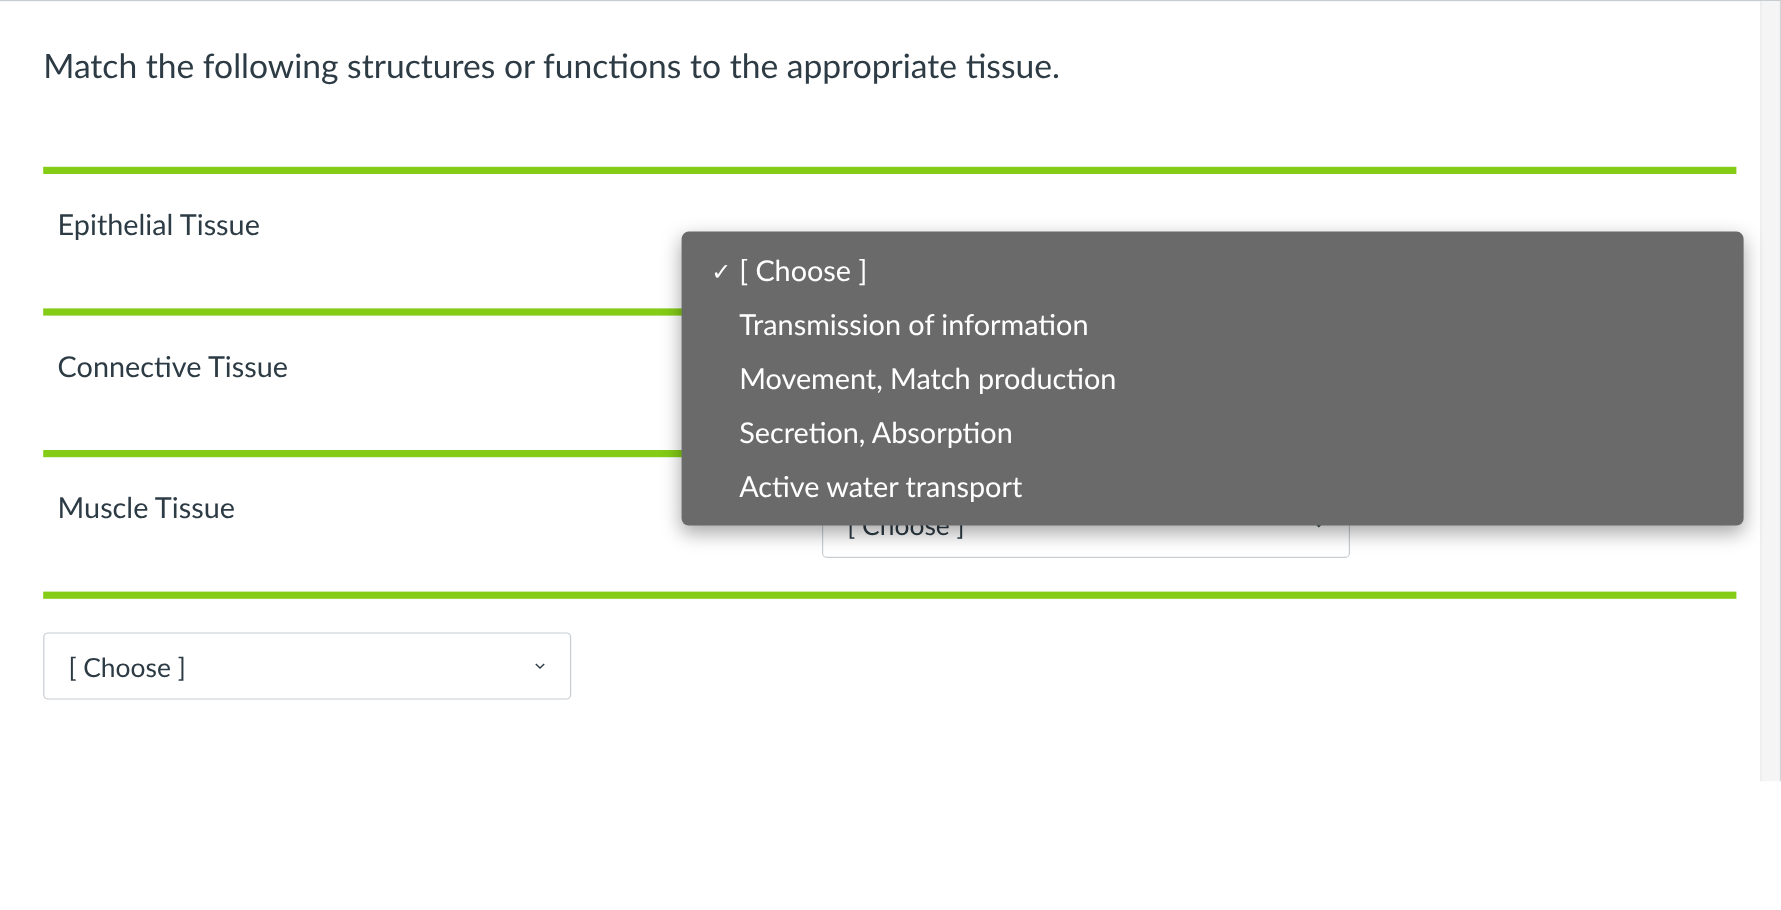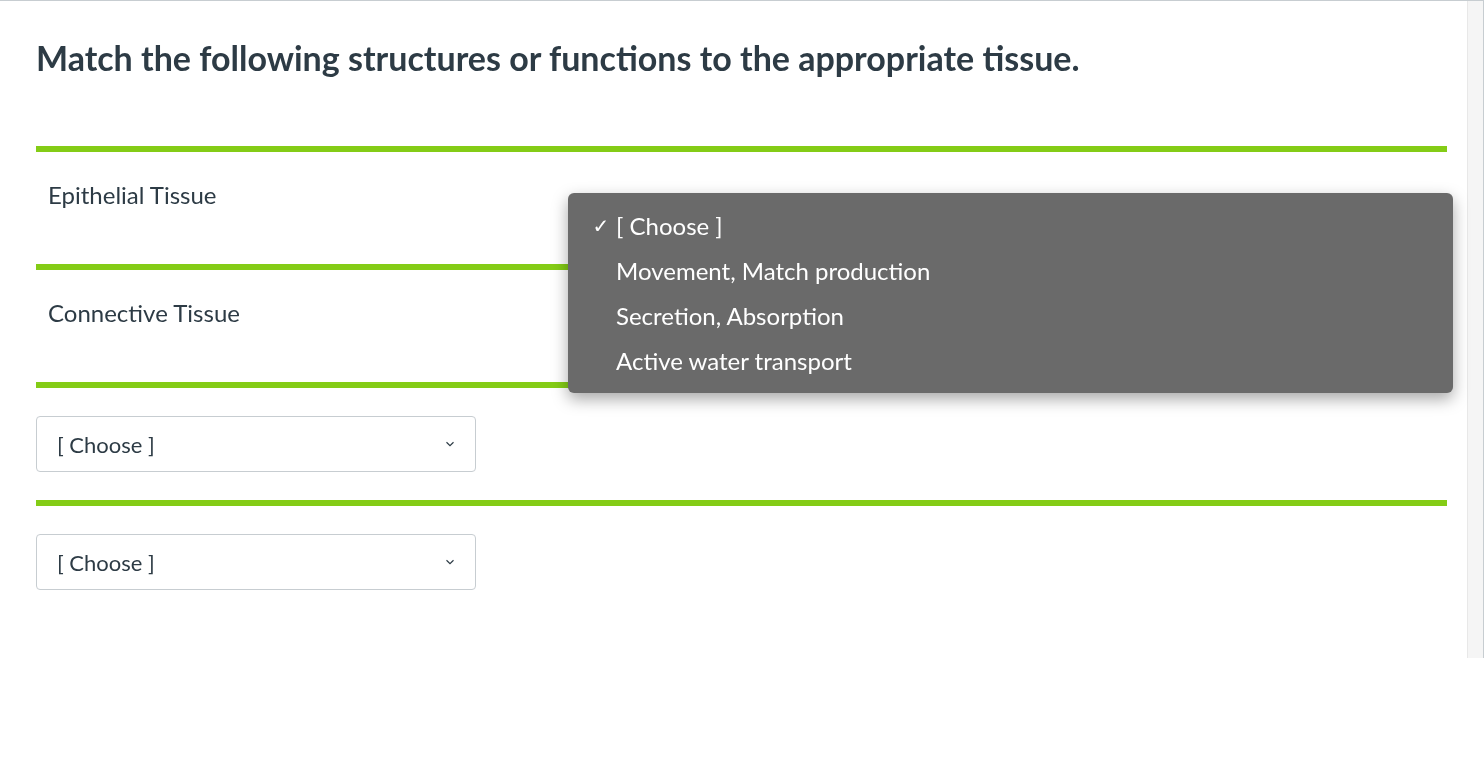--- a/index.html
+++ b/index.html
@@ -16,23 +16,23 @@
     .question-container {
       border: 1px solid #c7cdd1;
       border-left: none;
       border-bottom: none;
       margin: 0;
       padding: 36px 36px 40px 36px;
       position: relative;
       max-width: 1484px;
     }
     .question-prompt {
-      font-size: 34px;
-      color: #2d3b45;
-      font-weight: 700;
+      font-size: 28px;
+      color: #2d3b45;
+      font-weight: 400;
       margin-bottom: 40px;
       padding-bottom: 28px;
     }
     .matching-table {
       width: 100%;
     }
     .match-row {
       display: flex;
       align-items: flex-start;
       border-top: 6px solid #84cc16;
@@ -148,20 +148,21 @@
           <span class="chevron">
             <svg viewBox="0 0 24 24" fill="none" stroke="#2d3b45" stroke-width="2">
                 <polyline points="6 9 12 15 18 9"></polyline>
               </svg>
           </span>
         </div>
       </div>
     </div>
 
     <div class="match-row">
+      <div class="match-label">Muscle Tissue</div>
       <div class="match-select-holder">
         <div class="select-box">
           <span>[ Choose ]</span>
           <span class="chevron">
             <svg viewBox="0 0 24 24" fill="none" stroke="#2d3b45" stroke-width="2">
                 <polyline points="6 9 12 15 18 9"></polyline>
               </svg>
           </span>
         </div>
       </div>
@@ -182,20 +183,24 @@
 
   </div>
 
   <div class="dropdown-open">
     <div class="dropdown-option">
       <span class="check-slot">✓</span>
       <span class="opt-text">[ Choose ]</span>
     </div>
     <div class="dropdown-option">
       <span class="check-slot"></span>
+      <span class="opt-text">Transmission of information</span>
+    </div>
+    <div class="dropdown-option">
+      <span class="check-slot"></span>
       <span class="opt-text">Movement, Match production</span>
     </div>
     <div class="dropdown-option">
       <span class="check-slot"></span>
       <span class="opt-text">Secretion, Absorption</span>
     </div>
     <div class="dropdown-option">
       <span class="check-slot"></span>
       <span class="opt-text">Active water transport</span>
     </div>

